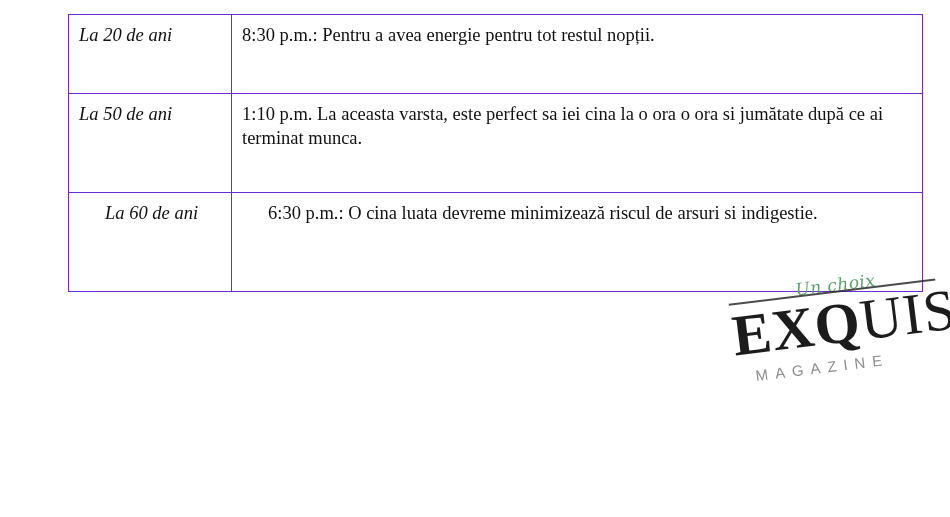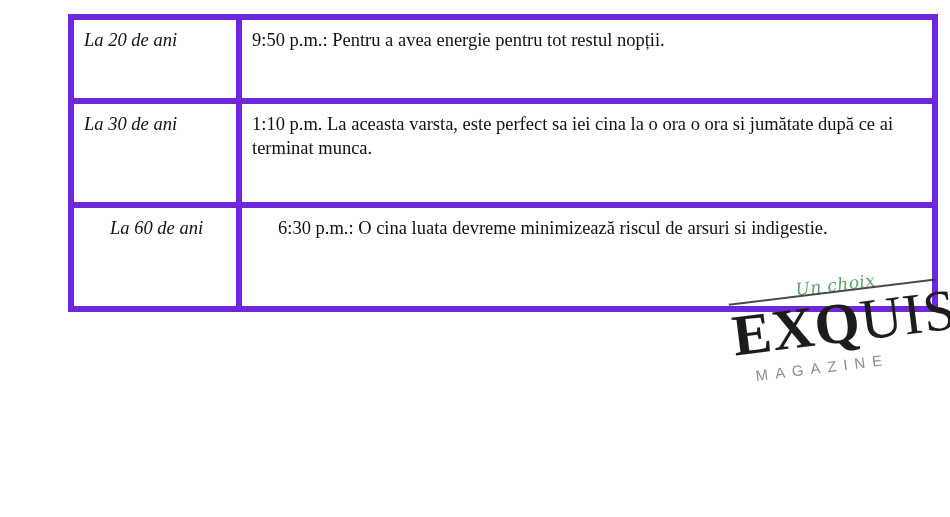--- a/index.html
+++ b/index.html
@@ -22,21 +22,21 @@
     width: 812px;
   }
 
   table.age-table {
     border-collapse: collapse;
     width: 812px;
     table-layout: fixed;
   }
 
   table.age-table td {
-    border: 6px solid #6d28d9;
+    border: 1px solid #6d28d9;
     vertical-align: top;
     padding: 8px 10px 8px 10px;
     font-size: 18.5px;
     line-height: 1.32;
     color: #111111;
   }
 
   td.age-cell {
     width: 142px;
     font-style: italic;
@@ -109,24 +109,24 @@
   }
 </style>
 </head>
 <body>
 
 <div id="doc-wrap">
   <table class="age-table">
     <tbody>
       <tr class="row-0">
         <td class="age-cell">La 20 de ani</td>
-        <td class="desc-cell">9:50 p.m.: Pentru a avea energie pentru tot restul nopții.</td>
+        <td class="desc-cell">8:30 p.m.: Pentru a avea energie pentru tot restul nopții.</td>
       </tr>
       <tr class="row-1">
-        <td class="age-cell">La 30 de ani</td>
+        <td class="age-cell">La 50 de ani</td>
         <td class="desc-cell">1:10 p.m. La aceasta varsta, este perfect sa iei cina la o ora o ora si jumătate după ce ai terminat munca.</td>
       </tr>
       <tr class="row-4">
         <td class="age-cell">La 60 de ani</td>
         <td class="desc-cell">6:30 p.m.: O cina luata devreme minimizează riscul de arsuri si indigestie.</td>
       </tr>
     </tbody>
   </table>
 </div>
 

